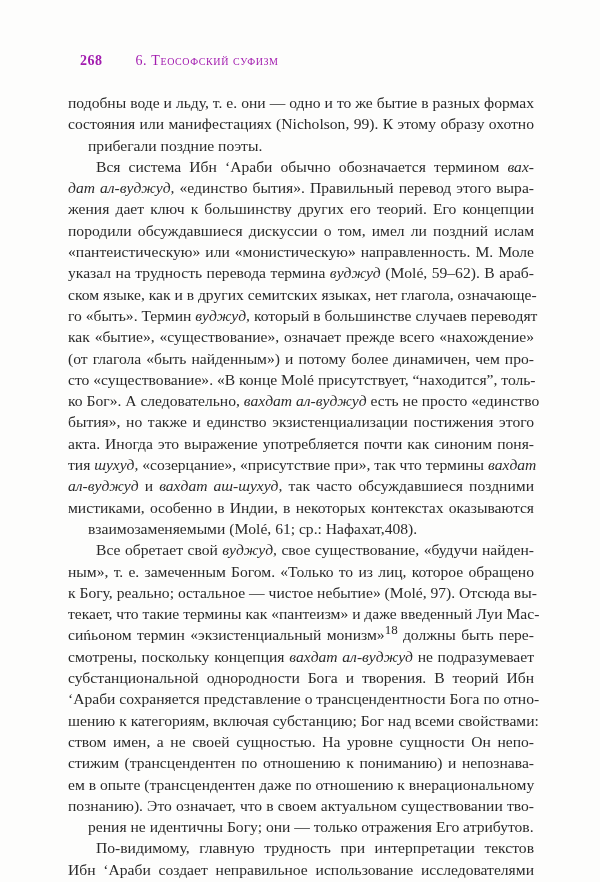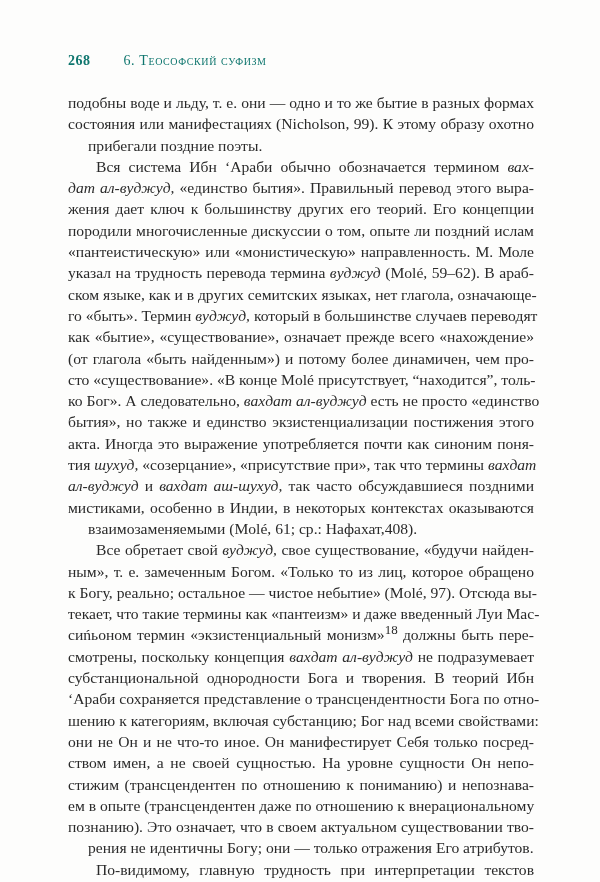--- a/index.html
+++ b/index.html
@@ -4,22 +4,22 @@
 <style>
   html, body { margin: 0; padding: 0; background: #ffffff; }
   body { width: 600px; height: 882px; position: relative; overflow: hidden; }
   .page {
     position: absolute; left: 0; top: 0; width: 600px; height: 882px;
     background: #fdfdfc;
     color: #2a2a2a;
     font-family: "Liberation Serif", "DejaVu Serif", serif;
   }
   .running-head {
-    position: absolute; left: 68px; top: 50px; height: 22px;
-    font-size: 14px; line-height: 22px; color: #0f766e;
+    position: absolute; left: 80px; top: 50px; height: 22px;
+    font-size: 14px; line-height: 22px; color: #a21caf;
     white-space: nowrap;
   }
   .page-num { font-weight: bold; display: inline-block; width: 52px; letter-spacing: 0.5px; }
   .chapter-title { font-variant: small-caps; letter-spacing: 0.6px; font-size: 14px; }
   .body-text {
     position: absolute; left: 68px; top: 92px; width: 466px;
   }
   .line {
     display: block; height: 21.3px; line-height: 21.3px;
     font-size: 15.6px; white-space: nowrap;
@@ -41,21 +41,21 @@
   <div class="body-text" id="body-text">
       <div>
         <span class="line"><span>подобны воде и льду, т. е. они — одно и то же бытие в разных формах</span></span>
         <span class="line"><span>состояния или манифестациях (Nicholson, 99). К этому образу охотно</span></span>
         <span class="line last"><span>прибегали поздние поэты.</span></span>
       </div>
       <div>
         <span class="line indent"><span>Вся система Ибн ‘Араби обычно обозначается термином </span><span class="it">вах-</span></span>
         <span class="line"><span class="it">дат ал-вуджуд,</span><span> «единство бытия». Правильный перевод этого выра-</span></span>
         <span class="line"><span>жения дает ключ к большинству других его теорий. Его концепции</span></span>
-        <span class="line"><span>породили многочисленные дискуссии о том, опыте ли поздний ислам</span></span>
+        <span class="line"><span>породили обсуждавшиеся дискуссии о том, имел ли поздний ислам</span></span>
         <span class="line"><span>«пантеистическую» или «монистическую» направленность. М. Моле</span></span>
         <span class="line"><span>указал на трудность перевода термина </span><span class="it">вуджуд</span><span> (Molé, 59–62). В араб-</span></span>
         <span class="line"><span>ском языке, как и в других семитских языках, нет глагола, означающе-</span></span>
         <span class="line"><span>го «быть». Термин </span><span class="it">вуджуд,</span><span> который в большинстве случаев переводят</span></span>
         <span class="line"><span>как «бытие», «существование», означает прежде всего «нахождение»</span></span>
         <span class="line"><span>(от глагола «быть найденным») и потому более динамичен, чем про-</span></span>
         <span class="line"><span>сто «существование». «В конце Molé присутствует, “находится”, толь-</span></span>
         <span class="line"><span>ко Бог». А следовательно, </span><span class="it">вахдат ал-вуджуд</span><span> есть не просто «единство</span></span>
         <span class="line"><span>бытия», но также и единство экзистенциализации постижения этого</span></span>
         <span class="line"><span>акта. Иногда это выражение употребляется почти как синоним поня-</span></span>
@@ -67,21 +67,20 @@
       <div>
         <span class="line indent"><span>Все обретает свой </span><span class="it">вуджуд,</span><span> свое существование, «будучи найден-</span></span>
         <span class="line"><span>ным», т. е. замеченным Богом. «Только то из лиц, которое обращено</span></span>
         <span class="line"><span>к Богу, реально; остальное — чистое небытие» (Molé, 97). Отсюда вы-</span></span>
         <span class="line"><span>текает, что такие термины как «пантеизм» и даже введенный Луи Мас-</span></span>
         <span class="line"><span>сиńьоном термин «экзистенциальный монизм»</span><sup>18</sup><span> должны быть пере-</span></span>
         <span class="line"><span>смотрены, поскольку концепция </span><span class="it">вахдат ал-вуджуд</span><span> не подразумевает</span></span>
         <span class="line"><span>субстанциональной однородности Бога и творения. В теорий Ибн</span></span>
         <span class="line"><span>‘Араби сохраняется представление о трансцендентности Бога по отно-</span></span>
         <span class="line"><span>шению к категориям, включая субстанцию; Бог над всеми свойствами:</span></span>
-        <span class="line"><span>они не Он и не что-то иное. Он манифестирует Себя только посред-</span></span>
         <span class="line"><span>ством имен, а не своей сущностью. На уровне сущности Он непо-</span></span>
         <span class="line"><span>стижим (трансцендентен по отношению к пониманию) и непознава-</span></span>
         <span class="line"><span>ем в опыте (трансцендентен даже по отношению к внерациональному</span></span>
         <span class="line"><span>познанию). Это означает, что в своем актуальном существовании тво-</span></span>
         <span class="line last"><span>рения не идентичны Богу; они — только отражения Его атрибутов.</span></span>
       </div>
       <div>
         <span class="line indent"><span>По-видимому, главную трудность при интерпретации текстов</span></span>
         <span class="line"><span>Ибн ‘Араби создает неправильное использование исследователями</span></span>
       </div>

